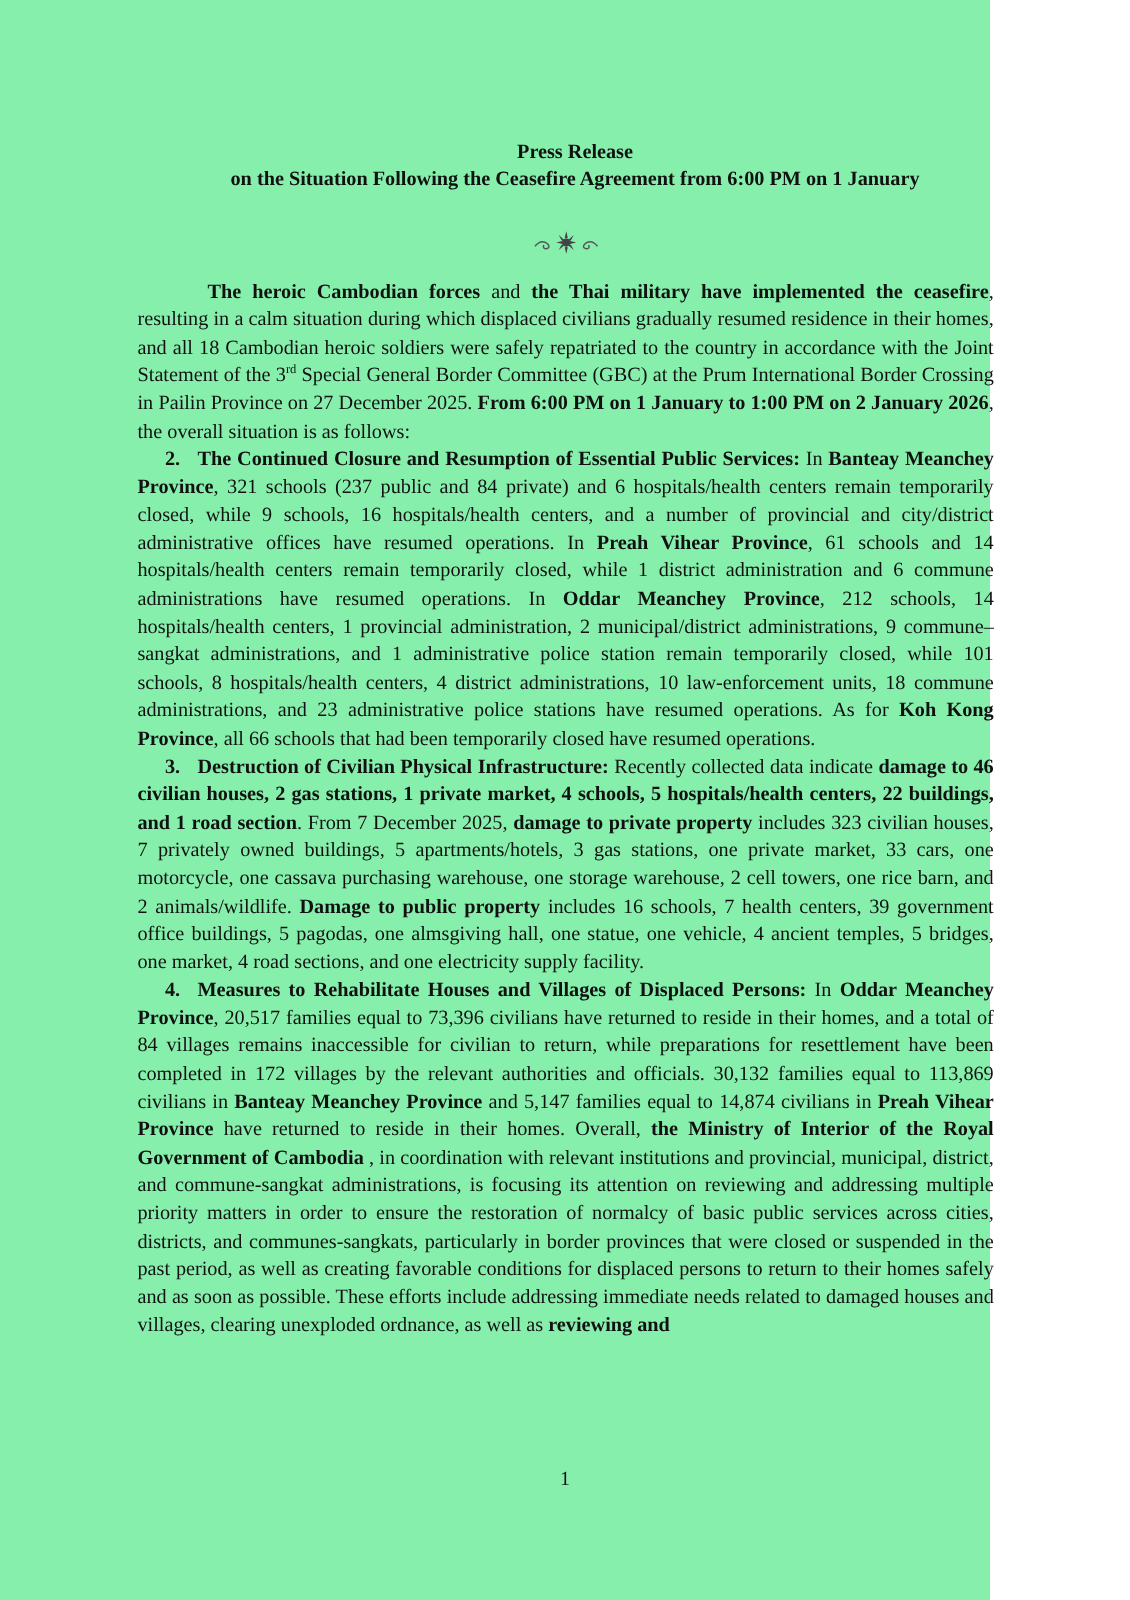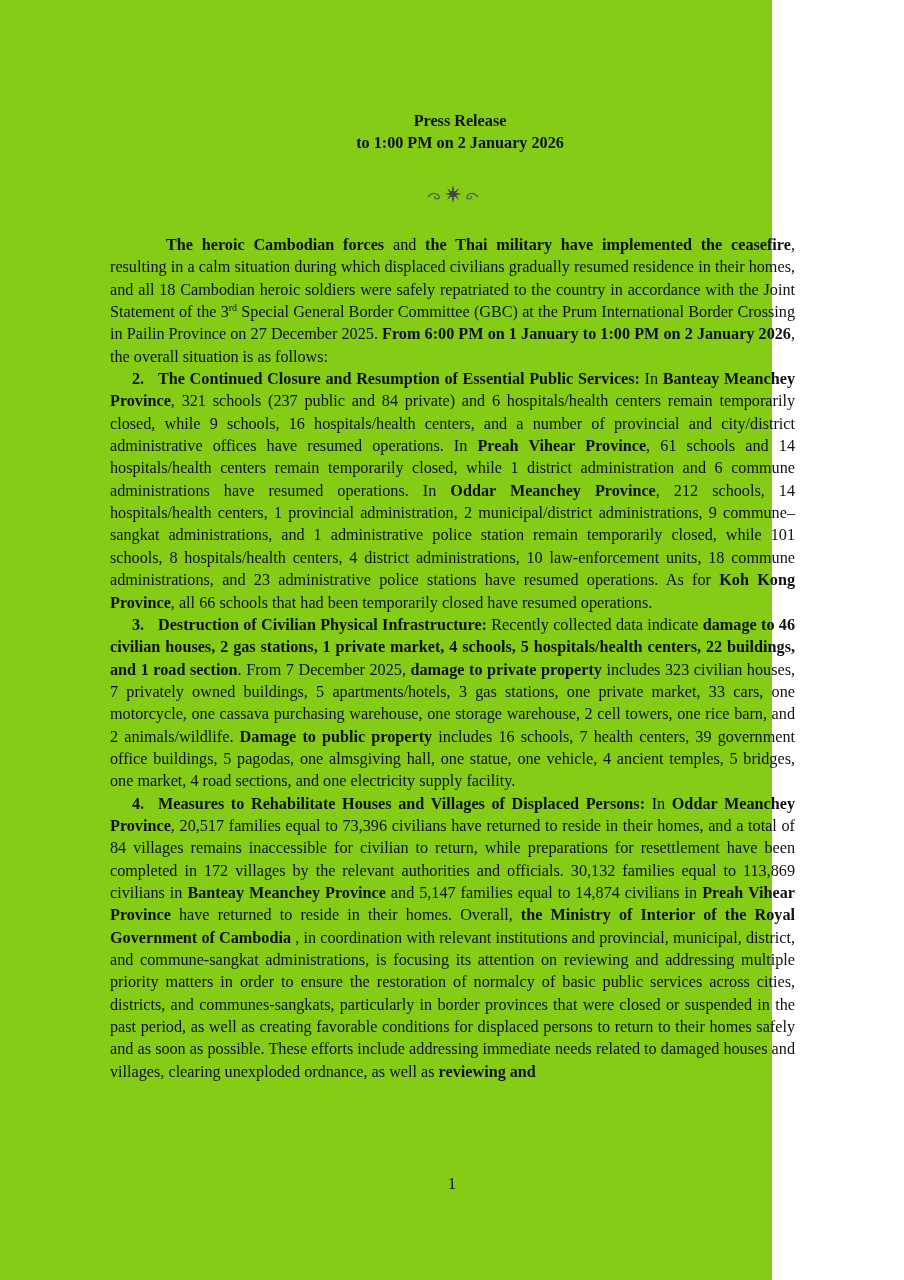--- a/index.html
+++ b/index.html
@@ -1,41 +1,41 @@
 <!DOCTYPE html>
 <html><head>
 <meta charset="utf-8">
 <style>
   html, body { margin: 0; padding: 0; background: #ffffff; }
   body { width: 904px; height: 1280px; position: relative; overflow: hidden;
          font-family: "Liberation Serif", "DejaVu Serif", serif; color: #111; }
-  .page { position: absolute; left: 0; top: 0; width: 772px; height: 1280px; background: #84cc16; }
+  .page { position: absolute; left: 0; top: 0; width: 772px; height: 1280px; background: #86efac; padding-left: 20px; }
   .header { position: absolute; left: 110px; width: 700px; top: 111px; text-align: center;
             font-weight: bold; font-size: 16.2px; line-height: 21.5px; }
   .header div { white-space: nowrap; }
   .ornament { position: absolute; left: 425px; top: 183px; width: 56px; height: 22px; }
-  .body { position: absolute; left: 110px; top: 234px; width: 685px;
+  .body { position: absolute; left: 110px; top: 222px; width: 685px;
           font-size: 16.2px; line-height: 22.35px; text-align: justify; }
   .body p { margin: 0; }
   .intro { text-indent: 56px; }
   .item { text-indent: 22px; }
   .num { font-weight: bold; display: inline-block; text-indent: 0; width: 26px; }
   b { font-weight: bold; }
   sup { font-size: 10px; line-height: 0; vertical-align: super; }
   .page-number { position: absolute; left: 0; width: 904px; top: 1175px; text-align: center;
                  font-size: 16px; }
 </style>
 </head>
 <body>
 
 <div class="page">
 
   <div class="header">
     <div>Press Release</div>
-    <div>to 1:00 PM on 2 January 2026</div>
+    <div>on the Situation Following the Ceasefire Agreement from 6:00 PM on 1 January</div>
   </div>
 
   <svg class="ornament" viewBox="0 0 56 22">
     <g fill="none" stroke="#555" stroke-width="1.2">
       <path d="M3 14 q5 -6 10 -2 q3 3 -1 4 q-3 0 -2 -3"></path>
       <path d="M53 14 q-5 -6 -10 -2 q-3 3 1 4 q3 0 2 -3"></path>
     </g>
     <g fill="#444">
       <circle cx="28" cy="11" r="3.2"></circle>
       <path d="M28 2 l1.2 5 -1.2 1 -1.2 -1z"></path>

